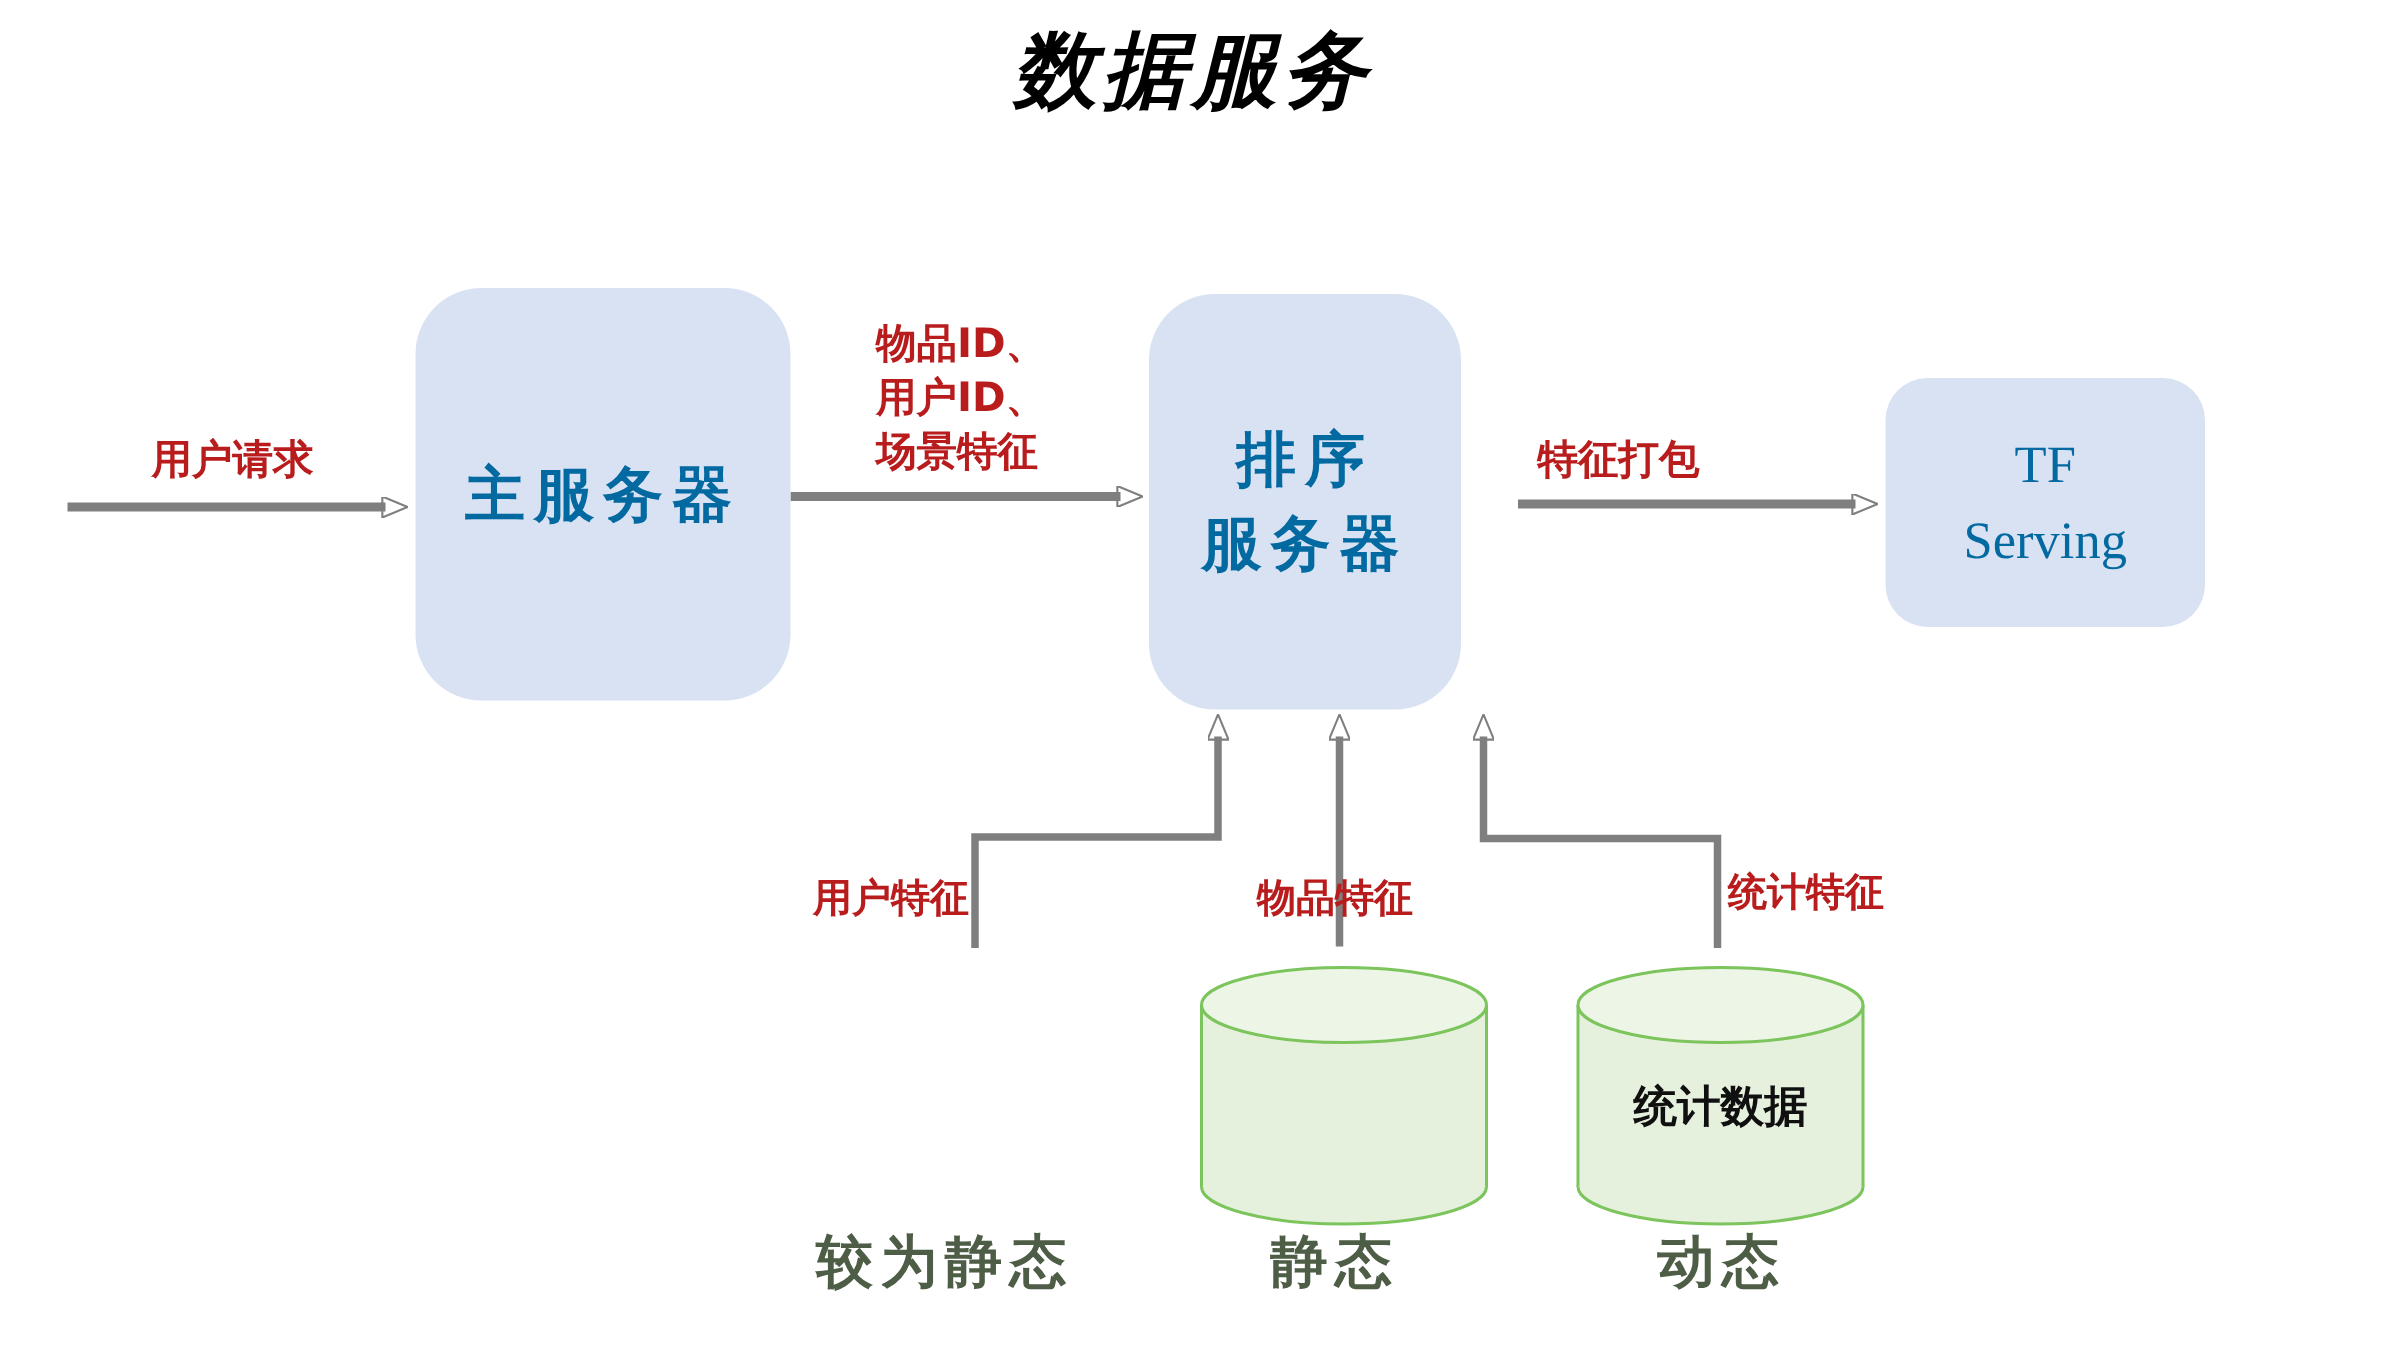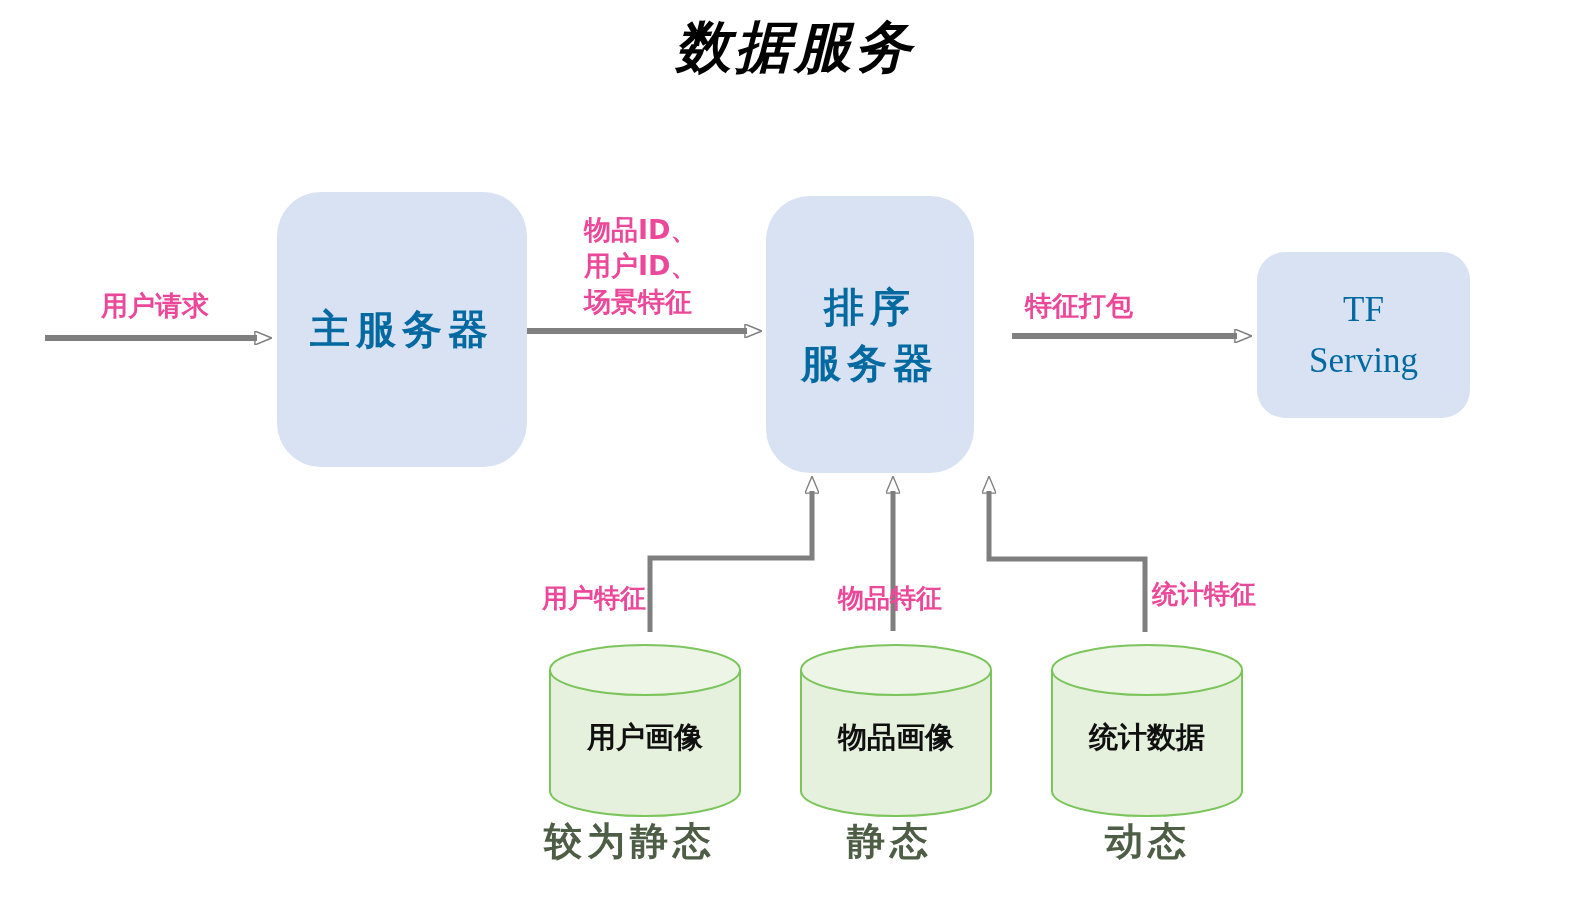--- a/index.html
+++ b/index.html
@@ -69,21 +69,21 @@
     border-radius: 28px;
     font-family: "Liberation Serif", serif;
     font-size: 35px; font-weight: 500;
     line-height: 51px;
     letter-spacing: 0;
     align-items: center;
   }
 
   .edge-label {
     position: absolute;
-    color: #ec4899;
+    color: #b91c1c;
     font-size: 27px;
     font-weight: 600;
     white-space: nowrap;
   }
   .lbl-user-request { left: 55px;  top: 288px; width: 200px; text-align: center; }
   .lbl-payload      { left: 584px; top: 212px; line-height: 36px; text-align: left; }
   .lbl-packing      { left: 984px; top: 288px; width: 190px; text-align: center; }
   .lbl-user-feat    { left: 500px;  top: 581px; width: 146px; text-align: right; font-size: 26px; }
   .lbl-item-feat    { left: 810px;  top: 581px; width: 160px; text-align: center; font-size: 26px; }
   .lbl-stat-feat    { left: 1152px; top: 577px; width: 170px; text-align: left;  font-size: 26px; }
@@ -166,40 +166,29 @@
     <div>物品ID、</div>
     <div>用户ID、</div>
     <div>场景特征</div>
   </div>
 
   <div class="edge-label lbl-packing">特征打包</div>
   <div class="edge-label lbl-user-feat">用户特征</div>
   <div class="edge-label lbl-item-feat">物品特征</div>
   <div class="edge-label lbl-stat-feat">统计特征</div>
 
-  <div class="cylinder cyl-1">
-    <svg width="196" height="175" viewBox="0 0 196 175">
-      <ellipse class="cyl-bottom" cx="98" cy="148" rx="95" ry="25"></ellipse>
-      <rect class="cyl-body" x="3" y="27" width="190" height="121"></rect>
-      <line class="cyl-side" x1="3" y1="27" x2="3" y2="148"></line>
-      <line class="cyl-side" x1="193" y1="27" x2="193" y2="148"></line>
-      <ellipse class="cyl-top" cx="98" cy="27" rx="95" ry="25"></ellipse>
-    </svg>
-    <div class="cyl-label">用户画像</div>
-  </div>
 
   <div class="cylinder cyl-2">
     <svg width="196" height="175" viewBox="0 0 196 175">
       <ellipse class="cyl-bottom" cx="98" cy="148" rx="95" ry="25"></ellipse>
       <rect class="cyl-body" x="3" y="27" width="190" height="121"></rect>
       <line class="cyl-side" x1="3" y1="27" x2="3" y2="148"></line>
       <line class="cyl-side" x1="193" y1="27" x2="193" y2="148"></line>
       <ellipse class="cyl-top" cx="98" cy="27" rx="95" ry="25"></ellipse>
     </svg>
-    <div class="cyl-label">物品画像</div>
   </div>
 
   <div class="cylinder cyl-3">
     <svg width="196" height="175" viewBox="0 0 196 175">
       <ellipse class="cyl-bottom" cx="98" cy="148" rx="95" ry="25"></ellipse>
       <rect class="cyl-body" x="3" y="27" width="190" height="121"></rect>
       <line class="cyl-side" x1="3" y1="27" x2="3" y2="148"></line>
       <line class="cyl-side" x1="193" y1="27" x2="193" y2="148"></line>
       <ellipse class="cyl-top" cx="98" cy="27" rx="95" ry="25"></ellipse>
     </svg>

